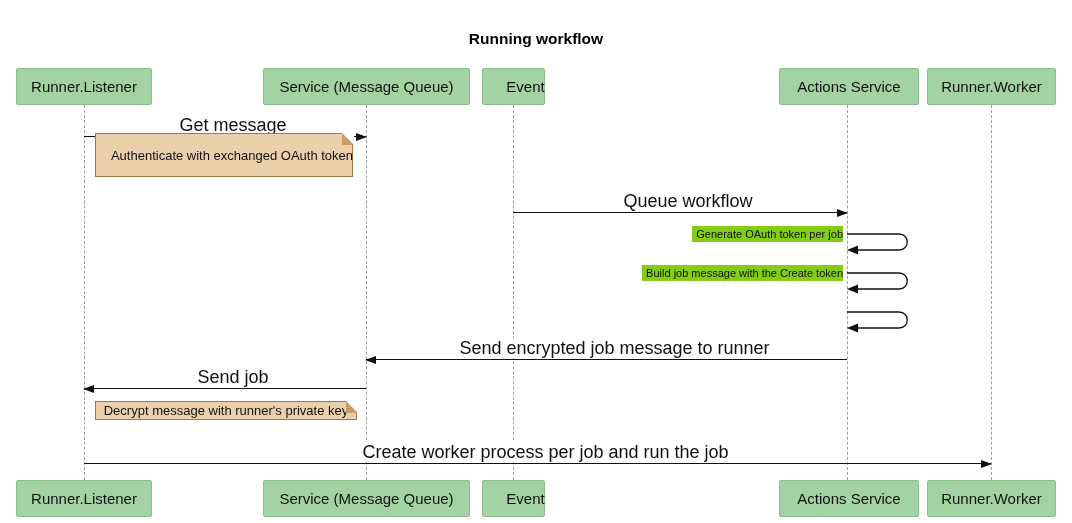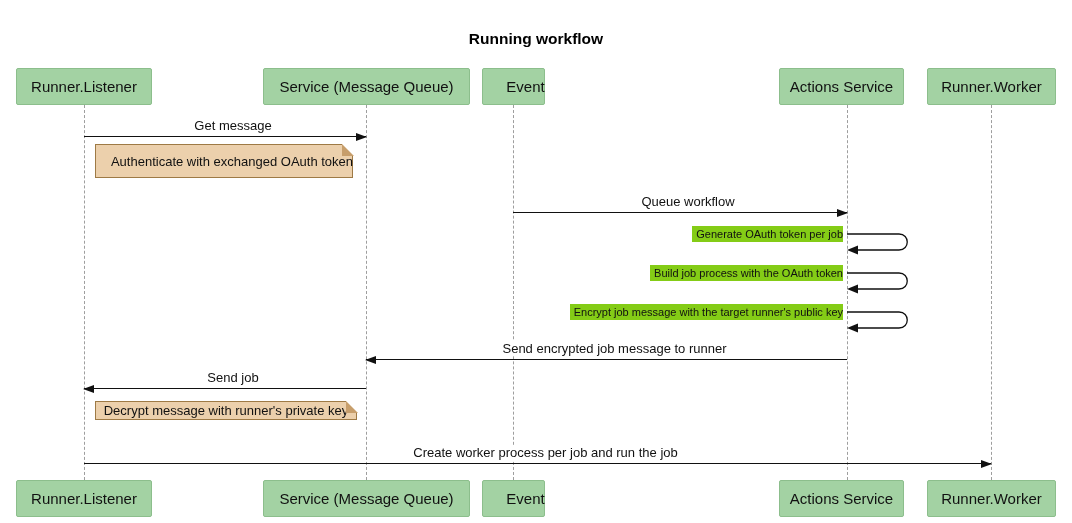--- a/index.html
+++ b/index.html
@@ -14,34 +14,34 @@
   
   .participant {
     position:absolute; height:37px; background:#A3D2A3; border:1px solid #8CBE8C;
     border-radius:2px; display:flex; align-items:center; justify-content:center;
     font-size:15px; color:#111; box-sizing:border-box; z-index:4;
   }
   .prow-top { top:50px; } .prow-bottom { top:462px; }
   .px1 { left:16px;  width:136px; }
   .px2 { left:263px; width:207px; }
   .px3 { left:482px; width:63px;padding-left:24px;  }
-  .px4 { left:779px; width:125px;text-align:right; }
+  .px4 { left:779px; width:140px;text-align:right; }
   .px5 { left:927px; width:129px; }
   
   .lifeline {
     position:absolute; top:87px; height:375px; width:0;
     border-left:1px dashed #9e9e9e; z-index:1;
   }
   .lx1 { left:84px; } .lx2 { left:366px; } .lx3 { left:513px; }
   .lx4 { left:847px; } .lx5 { left:991px; }
   
   .msg { position:absolute; height:20px; border-bottom:1px solid #111; z-index:2; }
   .msg .label {
     position:absolute; bottom:3px; left:16px; right:0; text-align:center;
-    font-size:13px; line-height:15px; white-space:nowrap;
+    font-size:18px; line-height:15px; white-space:nowrap;
   }
   .msg .label span { background:#ffffff; padding:0 4px; }
   .msg.right::after {
     content:""; position:absolute; right:-1px; bottom:-5px; width:0; height:0;
     border-left:11px solid #111; border-top:4.5px solid transparent; border-bottom:4.5px solid transparent;
   }
   .msg.left::before {
     content:""; position:absolute; left:-1px; bottom:-5px; width:0; height:0;
     border-right:11px solid #111; border-top:4.5px solid transparent; border-bottom:4.5px solid transparent;
   }
@@ -62,21 +62,21 @@
   .note {
     position:absolute; background:#ECD0AC; border:1.5px solid #9E7A45;
     display:flex; align-items:center; justify-content:center; font-size:13px;
     color:#111; box-sizing:border-box; z-index:3; white-space:nowrap;
   }
   .note::after {
     content:""; position:absolute; top:-1.5px; right:-1.5px; width:0; height:0;
     border-style:solid; border-width:0 12px 12px 0;
     border-color:transparent #ffffff #C79E6B transparent;
   }
-  .note1 { left:95px; top:126px; width:258px; height:34px;padding-left:16px; }
+  .note1 { left:95px; top:115px; width:258px; height:44px;padding-left:16px; }
   .note2 { left:95px; top:383px; width:262px; height:19px; }
 </style>
 </head>
 <body>
 
 <div id="canvas">
 
   <div class="title">Running workflow</div>
 
   <div class="lifeline lx1"></div>
@@ -112,27 +112,26 @@
   <div class="msg right m3">
     <div class="label"><span>Queue workflow</span></div>
   </div>
 
   <div class="sm-label sm1">Generate OAuth token per job</div>
   <svg class="loop lp1" viewBox="0 0 70 24" xmlns="http://www.w3.org/2000/svg">
     <path d="M0,2 H52 C63,2 63,18 52,18 H11" fill="none" stroke="#111" stroke-width="1.3"></path>
     <polygon points="0,18 11,13.5 11,22.5" fill="#111"></polygon>
   </svg>
 
-  <div class="sm-label sm2">Build job process with the OAuth token</div>
+  <div class="sm-label sm2">Build job message with the Create token</div>
   <svg class="loop lp2" viewBox="0 0 70 24" xmlns="http://www.w3.org/2000/svg">
     <path d="M0,2 H52 C63,2 63,18 52,18 H11" fill="none" stroke="#111" stroke-width="1.3"></path>
     <polygon points="0,18 11,13.5 11,22.5" fill="#111"></polygon>
   </svg>
 
-  <div class="sm-label sm3">Encrypt job message with the target runner's public key</div>
   <svg class="loop lp3" viewBox="0 0 70 24" xmlns="http://www.w3.org/2000/svg">
     <path d="M0,2 H52 C63,2 63,18 52,18 H11" fill="none" stroke="#111" stroke-width="1.3"></path>
     <polygon points="0,18 11,13.5 11,22.5" fill="#111"></polygon>
   </svg>
 
   <div class="msg left m8">
     <div class="label"><span>Send job</span></div>
   </div>
 
   <div class="msg left m7">

